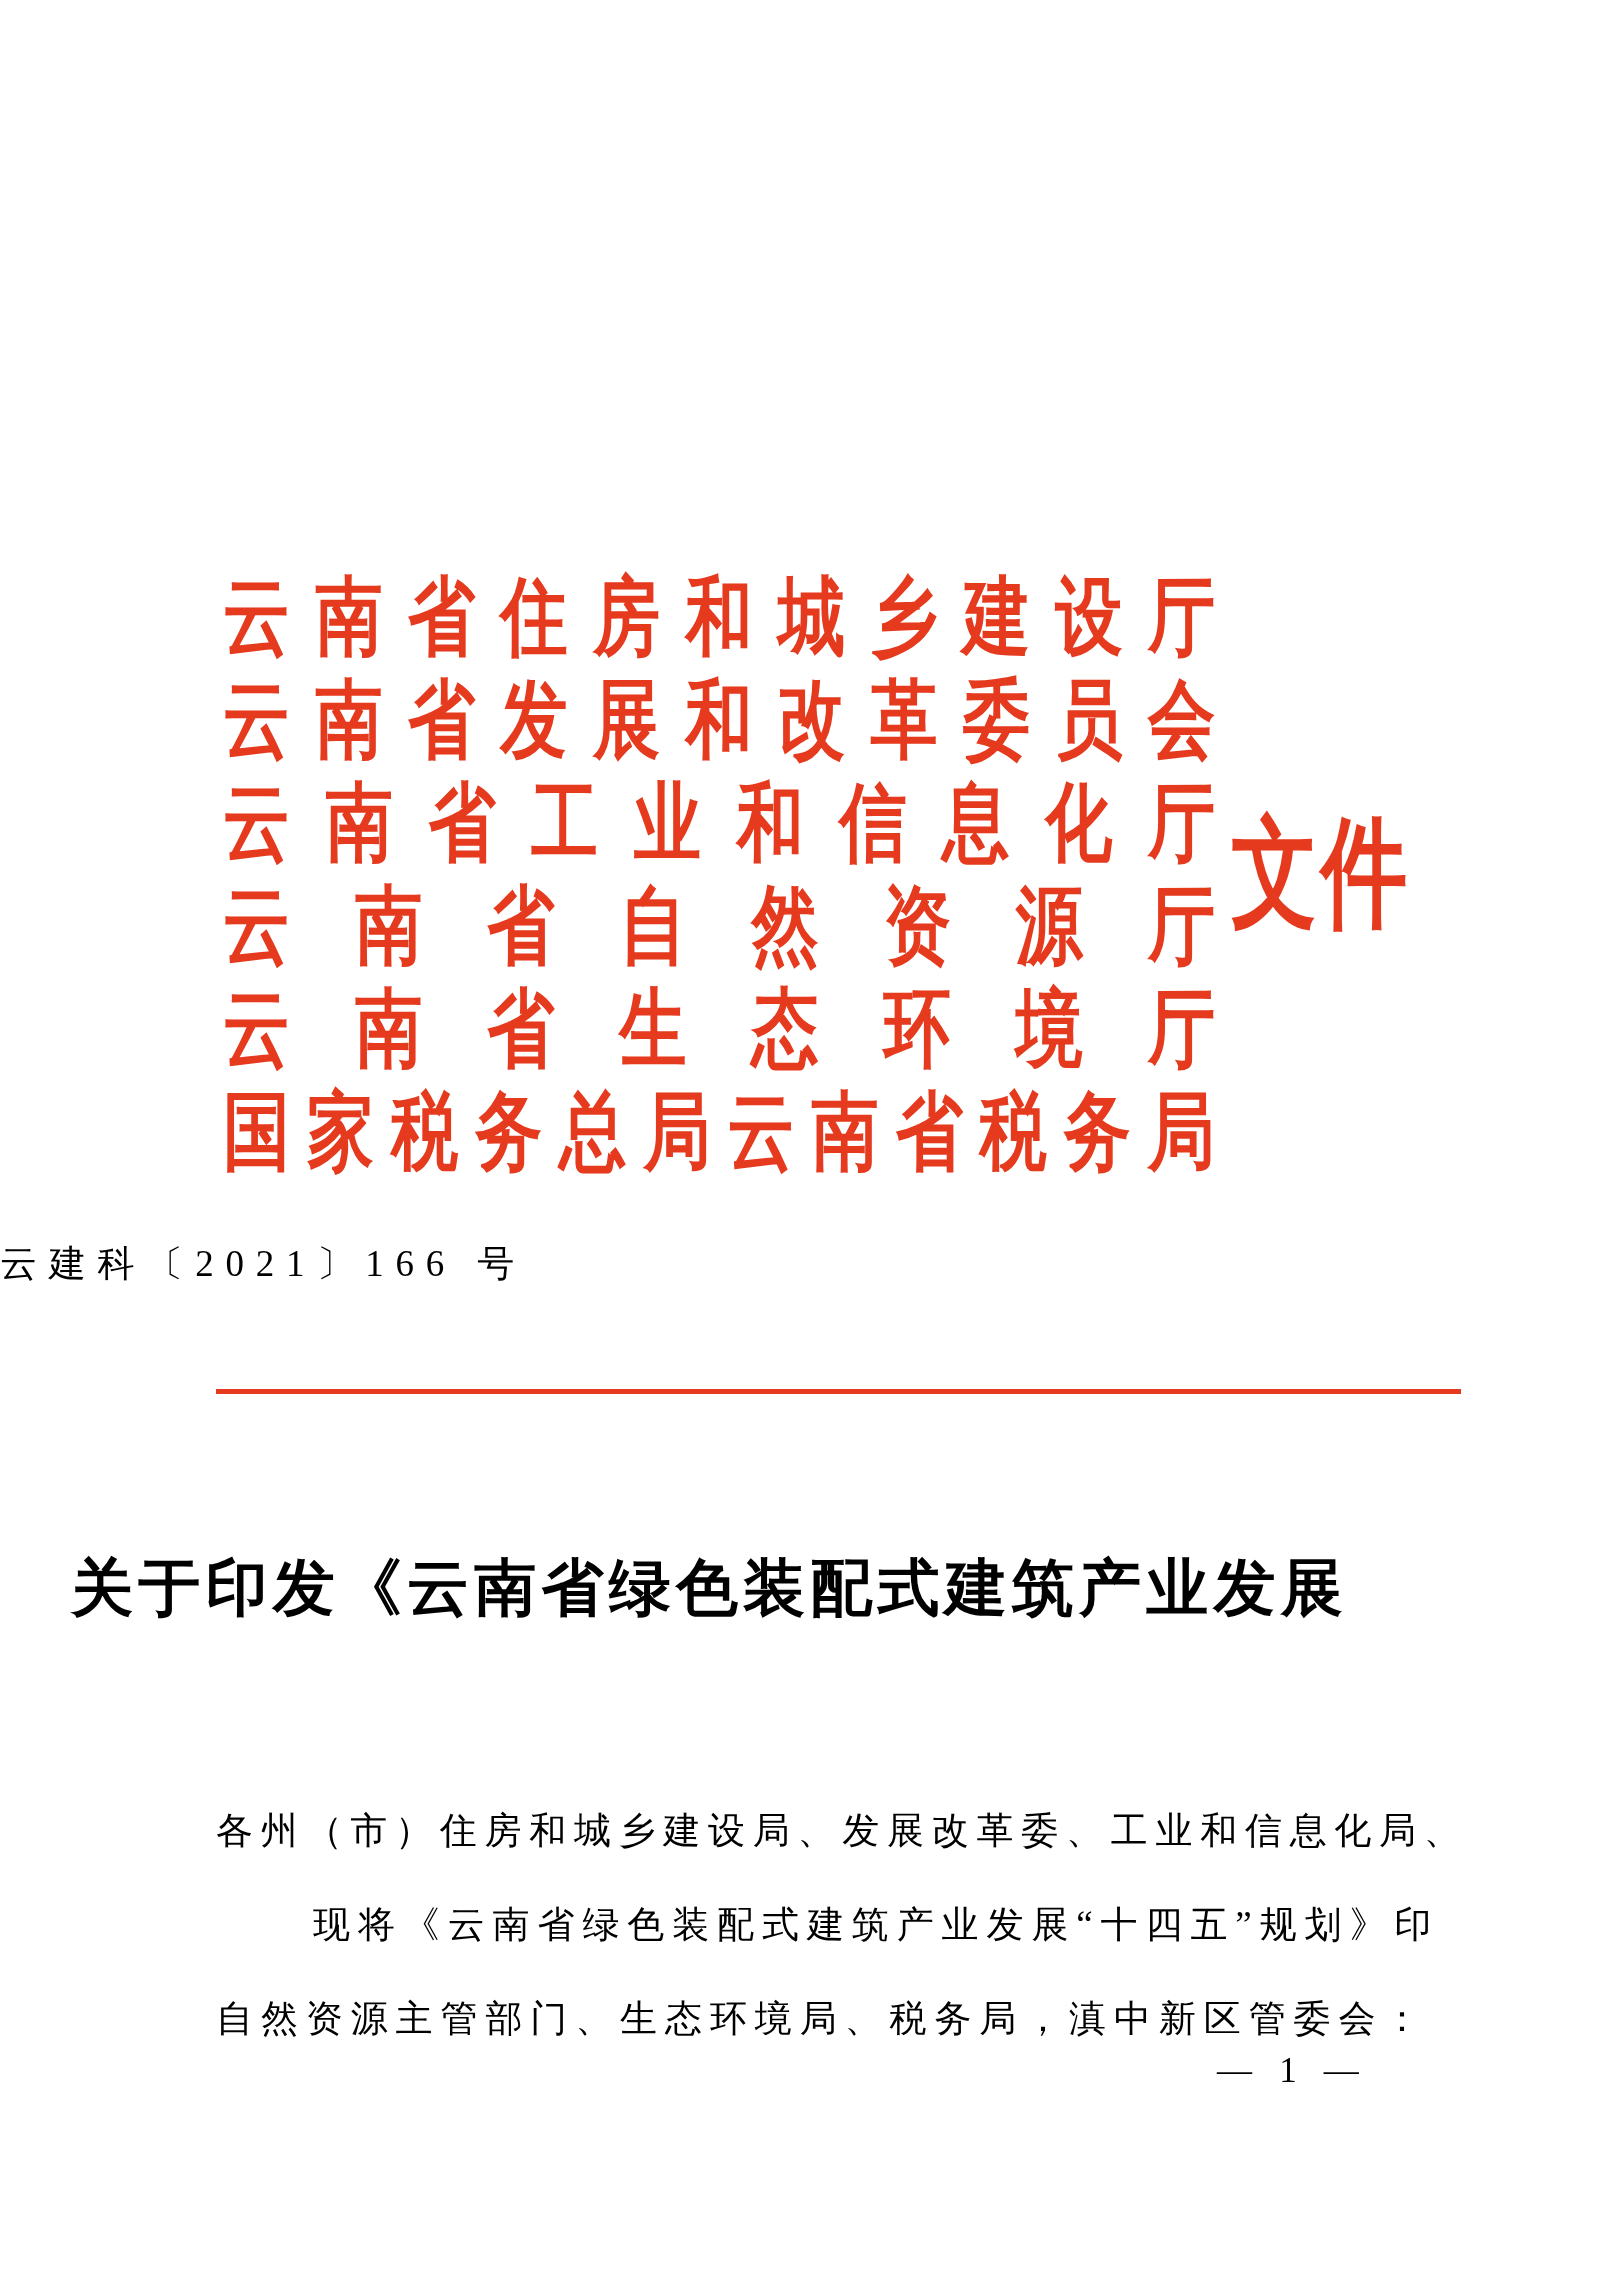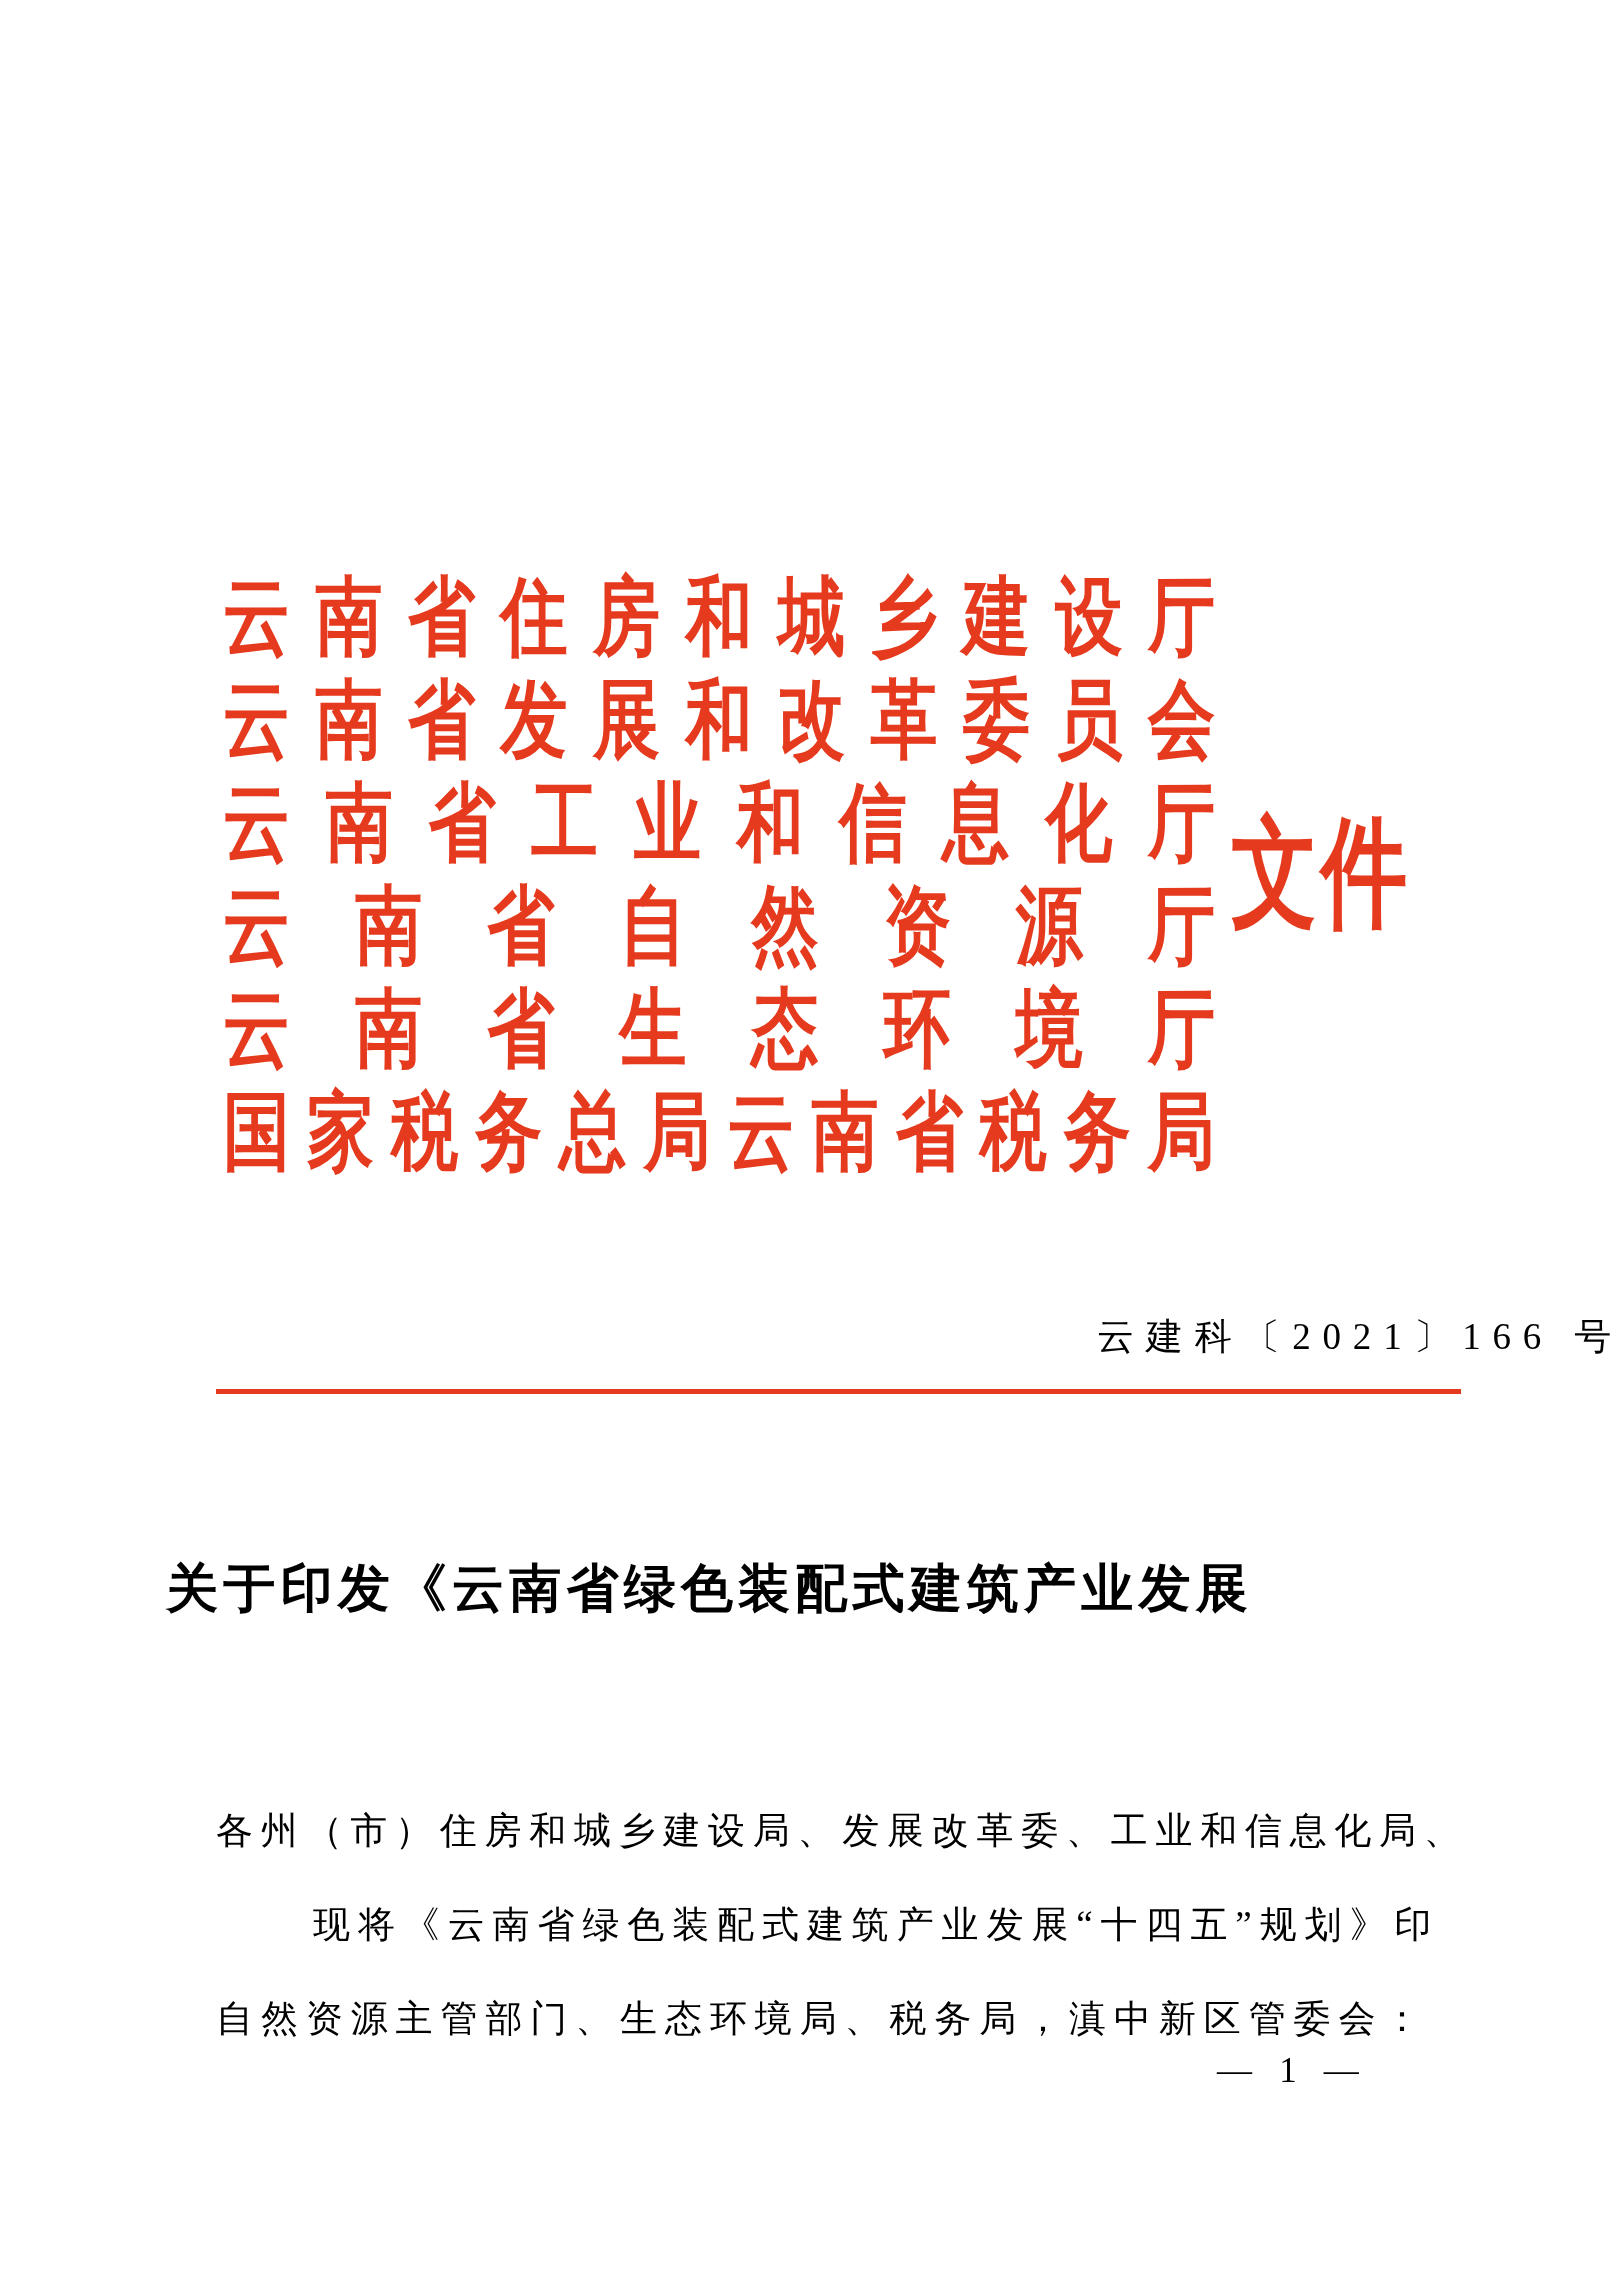--- a/index.html
+++ b/index.html
@@ -51,42 +51,42 @@
     font-weight:bold;
     font-size:86px;
     letter-spacing:3.9px;
     transform:scaleY(1.40);
     white-space:nowrap;
   }
 
   
   .doc-number{
     position:absolute;
-    left:0; top:1314px;
+    left:0; top:1241px;
     width:1623px;
-    text-align:right;
+    text-align:left;
     font-size:37px;
     line-height:46px;
     letter-spacing:11.8px;
   }
   .red-rule{
     position:absolute;
     left:216px; top:1389px;
     width:1245px; height:5.2px;
     background:var(--red);
   }
 
   
   .title{
     position:absolute;
     left:0; top:1537px;
     width:1419px;
     text-align:center;
     font-weight:bold;
-    font-size:52px;
+    font-size:62px;
     letter-spacing:5.2px;
     line-height:103px;
   }
 
   
   .body-text{
     position:absolute;
     left:216px; top:1784px;
     width:1245px;
     font-size:37px;

